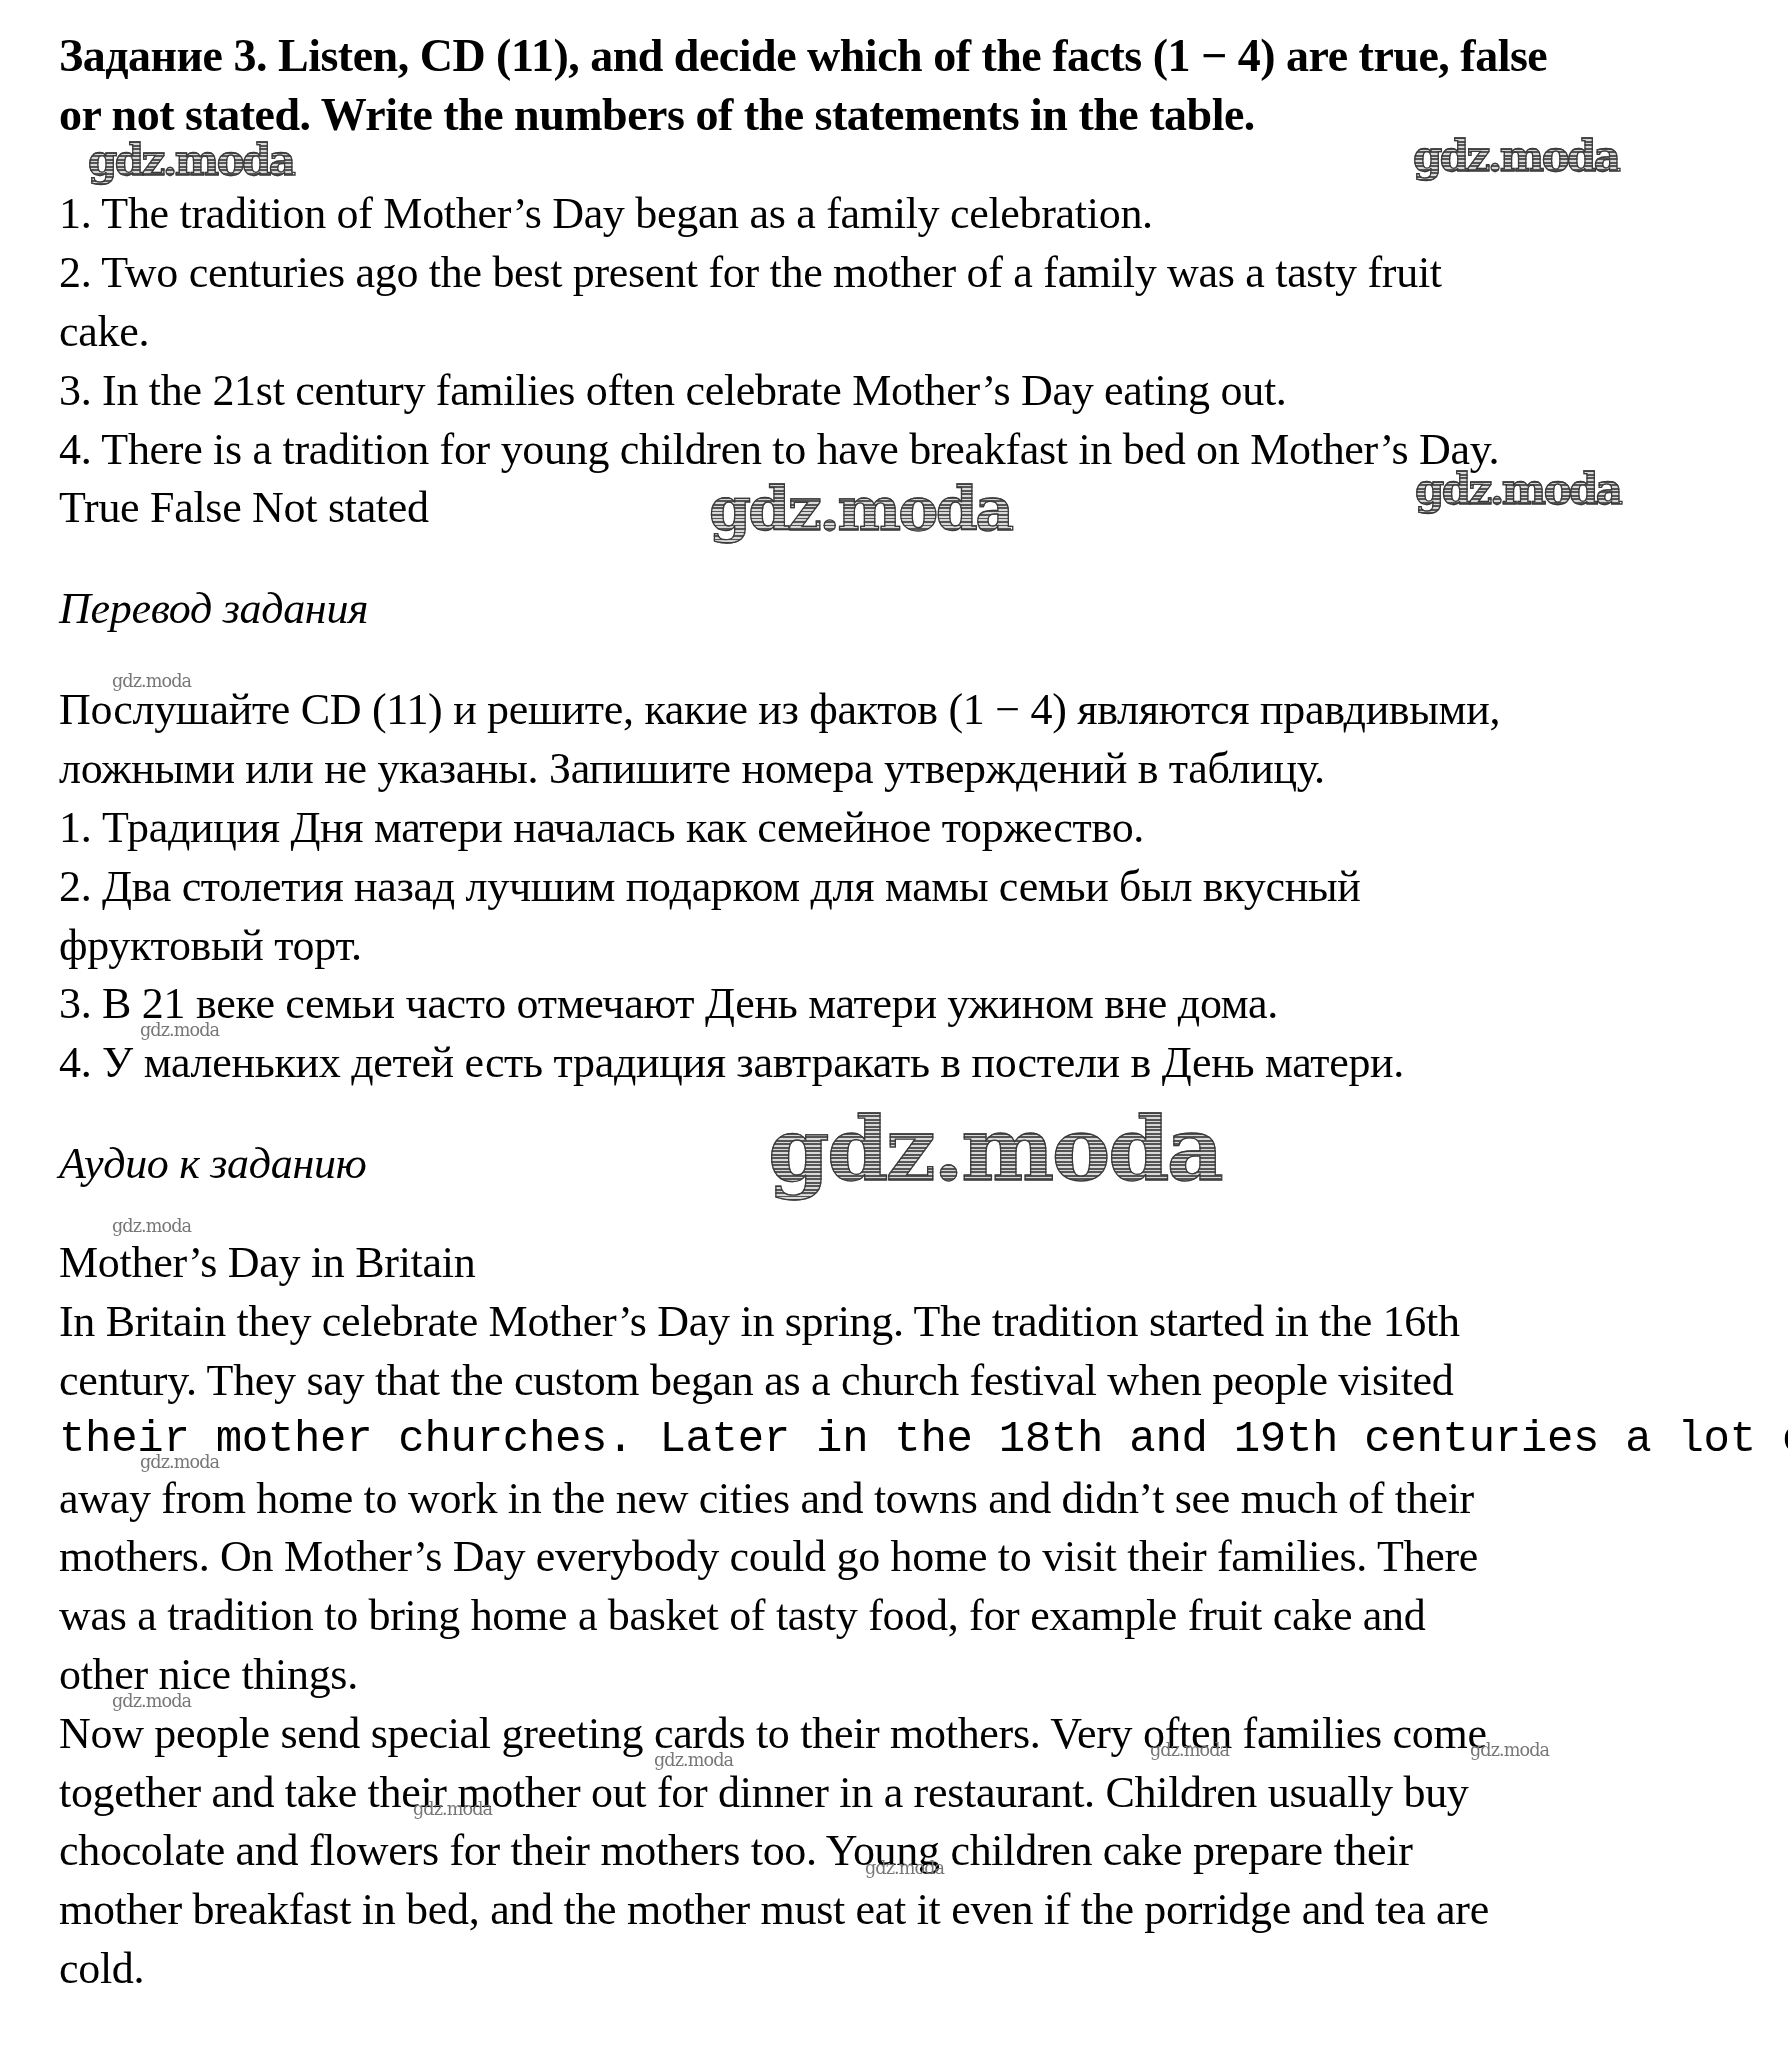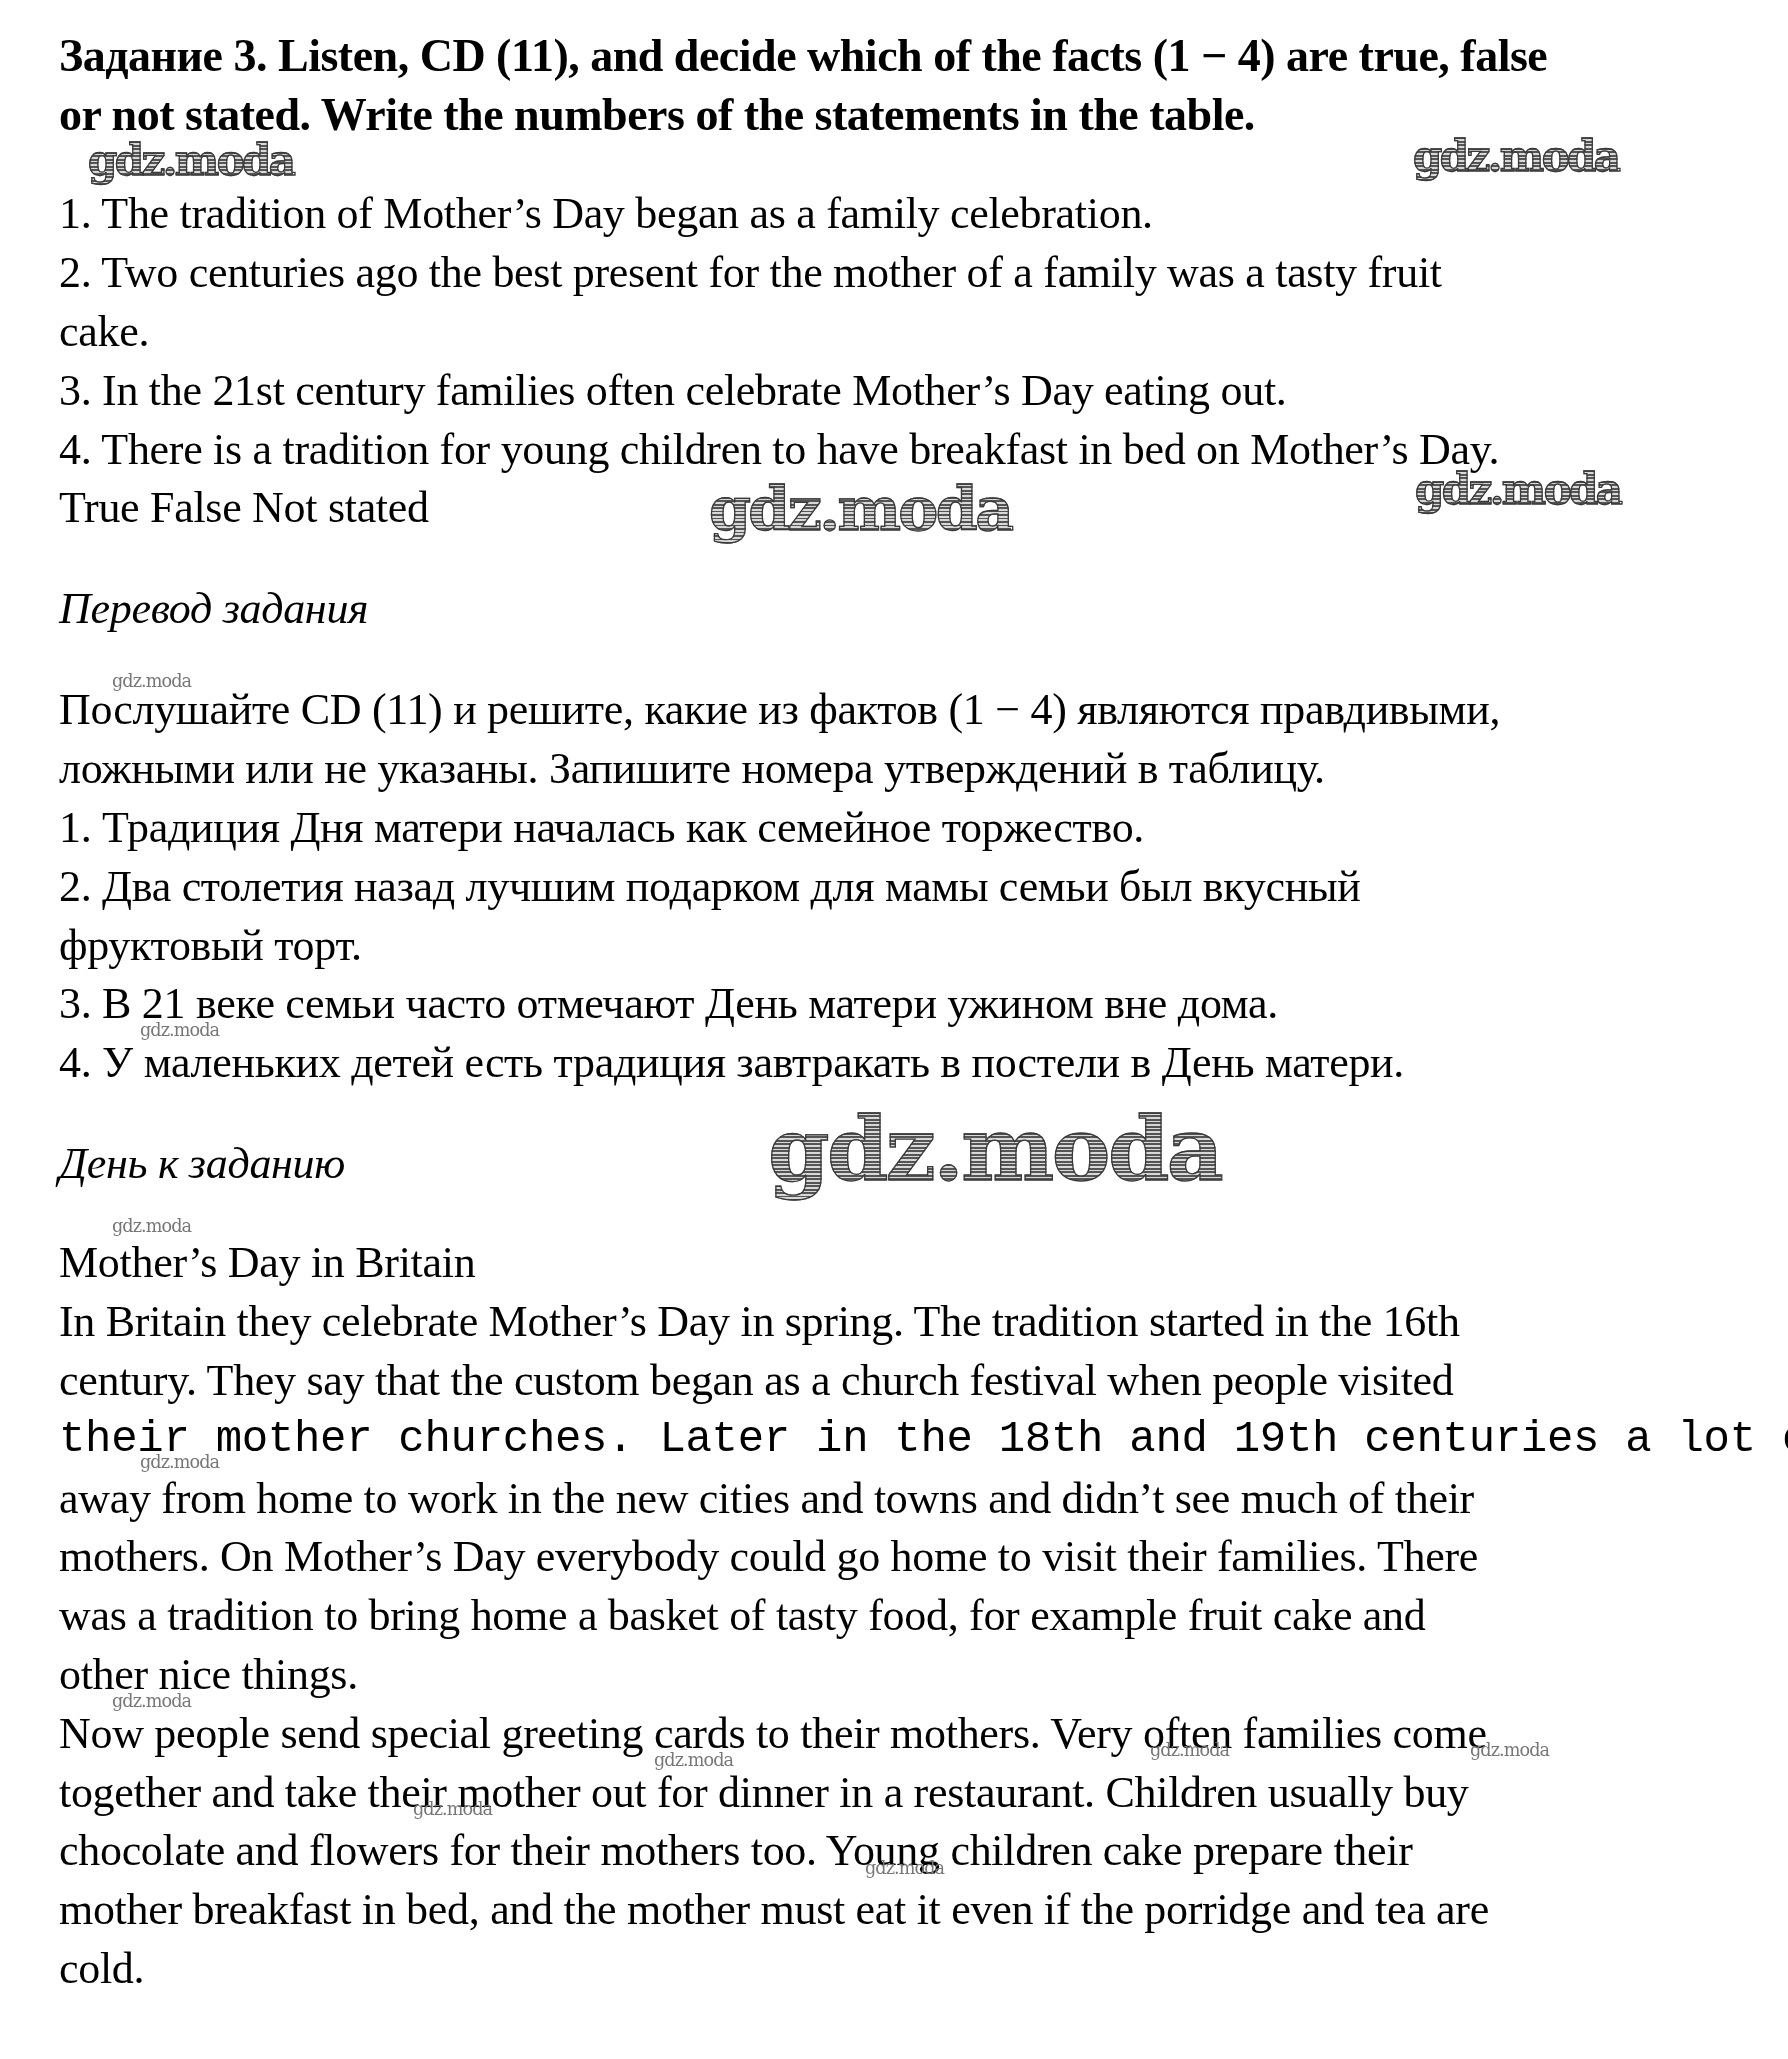--- a/index.html
+++ b/index.html
@@ -35,21 +35,21 @@
 
   <div class="line italic" style="top:579px;text-align:right;">Перевод задания</div>
   <div class="line" style="top:680px;">Послушайте CD (11) и решите, какие из фактов (1 − 4) являются правдивыми,</div>
   <div class="line" style="top:739px;">ложными или не указаны. Запишите номера утверждений в таблицу.</div>
   <div class="line" style="top:798px;">1. Традиция Дня матери началась как семейное торжество.</div>
   <div class="line" style="top:857px;">2. Два столетия назад лучшим подарком для мамы семьи был вкусный</div>
   <div class="line" style="top:916px;">фруктовый торт.</div>
   <div class="line" style="top:974px;">3. В 21 веке семьи часто отмечают День матери ужином вне дома.</div>
   <div class="line" style="top:1033px;">4. У маленьких детей есть традиция завтракать в постели в День матери.</div>
 
-  <div class="line italic" style="top:1134px;">День к заданию</div>
+  <div class="line italic" style="top:1134px;">Аудио к заданию</div>
   <div class="line" style="top:1233px;">Mother’s Day in Britain</div>
   <div class="line" style="top:1292px;">In Britain they celebrate Mother’s Day in spring. The tradition started in the 16th</div>
   <div class="line" style="top:1351px;">century. They say that the custom began as a church festival when people visited</div>
   <div class="line" style="top:1410px;font-family:Liberation Mono, monospace;">their mother churches. Later in the 18th and 19th centuries a lot of people went</div>
   <div class="line" style="top:1469px;">away from home to work in the new cities and towns and didn’t see much of their</div>
   <div class="line" style="top:1586px;">was a tradition to bring home a basket of tasty food, for example fruit cake and</div>
   <div class="line" style="top:1527px;">mothers. On Mother’s Day everybody could go home to visit their families. There</div>
   <div class="line" style="top:1645px;">other nice things.</div>
   <div class="line" style="top:1704px;">Now people send special greeting cards to their mothers. Very often families come</div>
   <div class="line" style="top:1763px;">together and take their mother out for dinner in a restaurant. Children usually buy</div>

